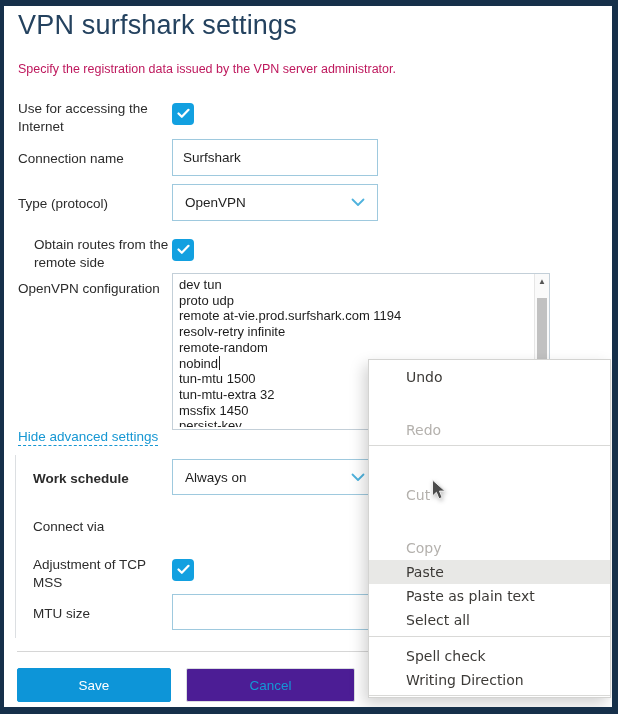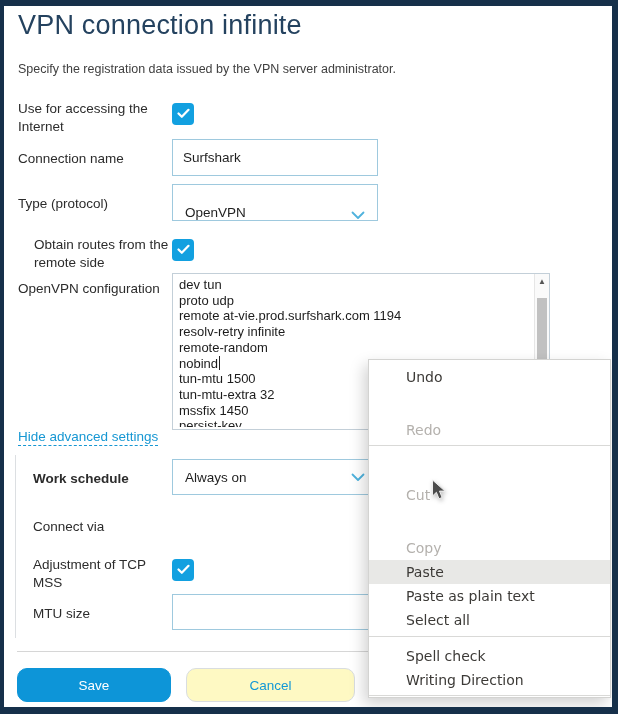--- a/index.html
+++ b/index.html
@@ -8,21 +8,21 @@
     position:relative; width:618px; height:714px; background:#ffffff;
     font-family:"Liberation Sans", sans-serif; overflow:hidden;
   }
   .frame {
     position:absolute; inset:0; border:solid #16304a; border-width:6px 6px 7px 4px;
     pointer-events:none; z-index:60;
   }
   .abs { position:absolute; }
   
   .title { left:18px; top:10px; font-size:27px; font-weight:500; color:#24425f; letter-spacing:.2px; }
-  .subtitle { left:18px; top:62px; font-size:12.5px; color:#404040; }
+  .subtitle { left:18px; top:62px; font-size:12.5px; color:#be185d; }
   
   .lbl { font-size:13.5px; color:#2c2c2c; line-height:18px; }
   
   .cb {
     width:22px; height:22px; border-radius:4px; background:#12a0e0;
     display:flex; align-items:center; justify-content:center; cursor:pointer;
   }
   
   .inp {
     background:#fff; border:1px solid #9ec9de; height:37px;
@@ -48,25 +48,25 @@
   .sb { position:absolute; top:0; right:0; bottom:0; width:15px; background:#fafafa; border-left:1px solid #e6e6e6; }
   .sb-up { height:15px; display:flex; align-items:center; justify-content:center; font-size:8px; color:#555; }
   .sb-thumb { position:absolute; left:2px; right:2px; top:24px; height:70px; background:#c1c1c1; }
   .caret { left:219px; top:356px; width:1px; height:14px; background:#222; z-index:2; }
   
   .link { left:18px; top:429px; font-size:13.5px; color:#1697d3; border-bottom:1px dashed #1697d3; padding-bottom:1px; cursor:pointer; }
   .advline { left:15px; top:455px; width:1px; height:183px; background:#dcdfe2; }
   
   .footsep { left:17px; top:651px; width:584px; height:1px; background:#d6d6d6; }
   .btn {
-    height:34px; border-radius:10px; font-size:13.5px; display:flex;
+    height:34px; border-radius:2px; font-size:13.5px; display:flex;
     align-items:center; justify-content:center; cursor:pointer;
   }
   .btn-save { left:17px; top:668px; width:154px; background:#0d95d8; color:#ffffff; border:1px solid #0d95d8; }
-  .btn-cancel { left:186px; top:668px; width:169px; background:#fef9c3; color:#1398d6; border:1px solid #d9dde0; }
+  .btn-cancel { left:186px; top:668px; width:169px; background:#4c1d95; color:#1398d6; border:1px solid #d9dde0; }
   
   .menu {
     left:368px; top:359px; width:243px; height:339px; background:#ffffff;
     border:1px solid #d3d3d1; box-shadow:-4px 6px 14px rgba(0,0,0,.18);
     z-index:30; font-family:"DejaVu Sans", sans-serif;
   }
   .mg1 { padding:5px 0 3px; } .mg2 { padding:8px 0 4px; }
   .mg3 { padding:7px 0 3px; } .mg4 { height:55px; } .mg5 { padding:7px 0 1px; }
   .msep { height:1px; background:#d9d9d7; }
   .mi {
@@ -75,37 +75,37 @@
   }
   .mi.disabled { color:#b4b1ad; cursor:default;margin-top:29px; }
   .mi.highlight { background:#e8e8e6; }
   .cursor { left:431px; top:479px; z-index:40; pointer-events:none; filter:drop-shadow(1px 2px 2px rgba(0,0,0,.25)); }
 </style>
 </head>
 <body>
 
 <div id="root">
 
-  <h1 class="abs title">VPN connection infinite</h1>
+  <h1 class="abs title">VPN surfshark settings</h1>
   <p class="abs subtitle">Specify the registration data issued by the VPN server administrator.</p>
 
   <div class="abs lbl" style="left:18px; top:100px; width:150px;">Use for accessing the Internet</div>
   <div class="abs cb" style="left:172px; top:103px;">
     <span>
       <svg width="13" height="11" viewBox="0 0 13 11">
           <polyline points="1.5,5.5 4.8,8.8 11.5,1.8" fill="none" stroke="#ffffff" stroke-width="2.2" stroke-linecap="round" stroke-linejoin="round"></polyline>
         </svg>
     </span>
   </div>
 
   <div class="abs lbl" style="left:18px; top:150px;">Connection name</div>
   <input class="abs inp" style="left: 172px; top: 139px;" type="text" value="Surfshark">
 
   <div class="abs lbl" style="left:18px; top:195px;">Type (protocol)</div>
-  <div class="abs sel" style="left:172px; top:184px;align-items:flex-end;">
+  <div class="abs sel" style="left:172px; top:184px;">
     <span>OpenVPN</span>
     <span class="chev">
       <svg width="14" height="9" viewBox="0 0 14 9">
           <polyline points="1.5,1.5 7,7 12.5,1.5" fill="none" stroke="#4fb2dd" stroke-width="1.8" stroke-linecap="round" stroke-linejoin="round"></polyline>
         </svg>
     </span>
   </div>
 
   <div class="abs lbl" style="left:18px; top:236px; width:150px;margin-left:16px;">Obtain routes from the remote side</div>
   <div class="abs cb" style="left:172px; top:239px;">

